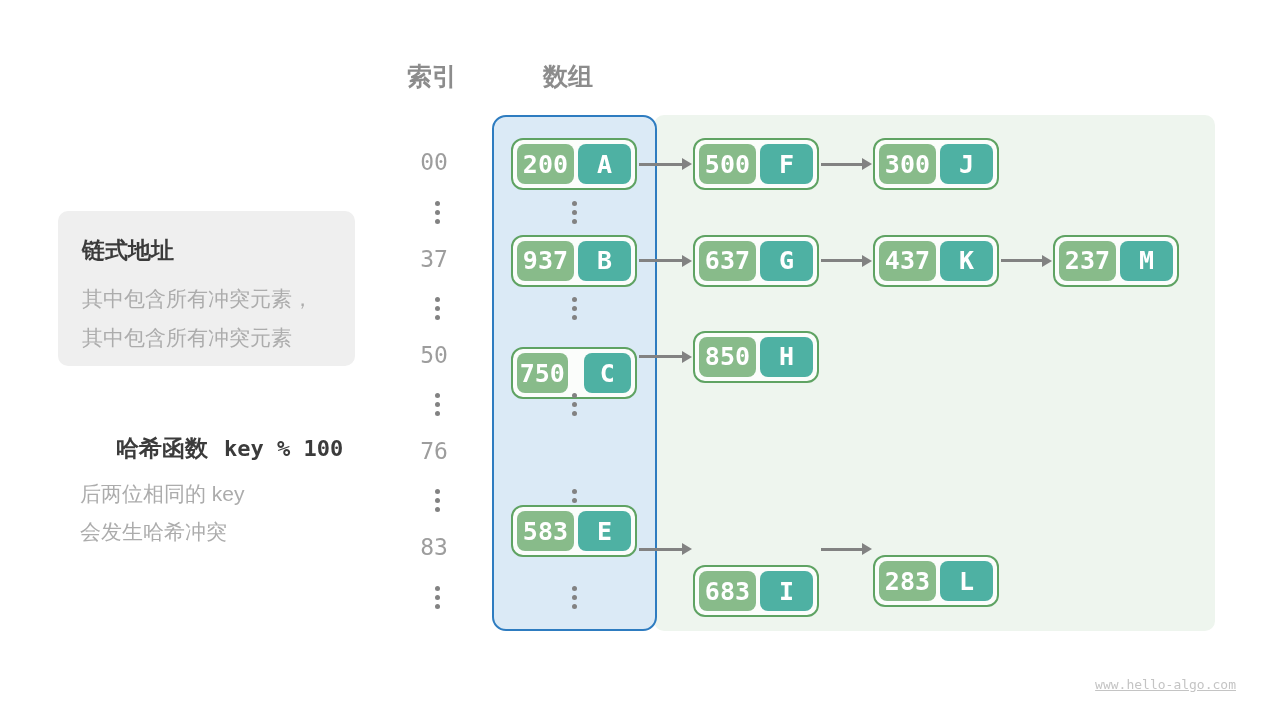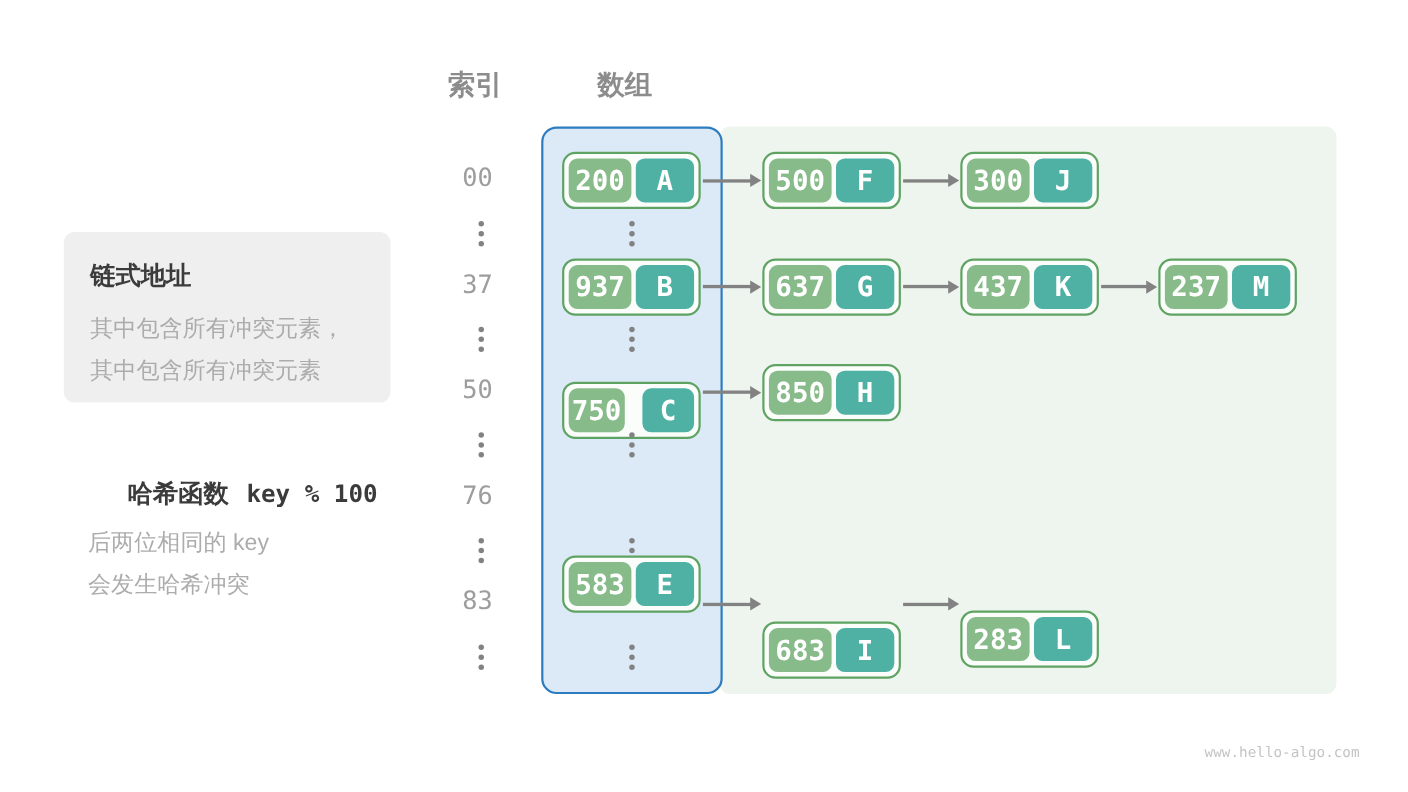--- a/index.html
+++ b/index.html
@@ -44,21 +44,21 @@
   .cell.key{flex:1.07;background:var(--key-cell);}
   .cell.val{flex:1;background:var(--value-cell);}
   .arrow{position:absolute;height:3px;background:var(--arrow-gray);}
   .arrow::after{content:"";position:absolute;right:-9px;top:-4.5px;width:0;height:0;
         border-left:10px solid var(--arrow-gray);border-top:6px solid transparent;
         border-bottom:6px solid transparent;}
   .dots{position:absolute;display:flex;flex-direction:column;gap:4px;align-items:center;}
   .dots .dot{width:5px;height:5px;border-radius:50%;background:var(--arrow-gray);}
 
   #watermark{position:absolute;right:44px;top:677px;font-family:"DejaVu Sans Mono",monospace;
-             font-size:13px;color:var(--watermark-gray);z-index:3;}
+             font-size:13px;color:var(--watermark-gray);z-index:3;text-decoration:underline;}
 </style>
 </head>
 <body>
 
 <div id="canvas">
 
   <div class="col-header" id="hdr-index" style="left:392px;width:80px;">索引</div>
   <div class="col-header" id="hdr-array" style="left:528px;width:80px;">数组</div>
 
   <div id="list-area"></div>

